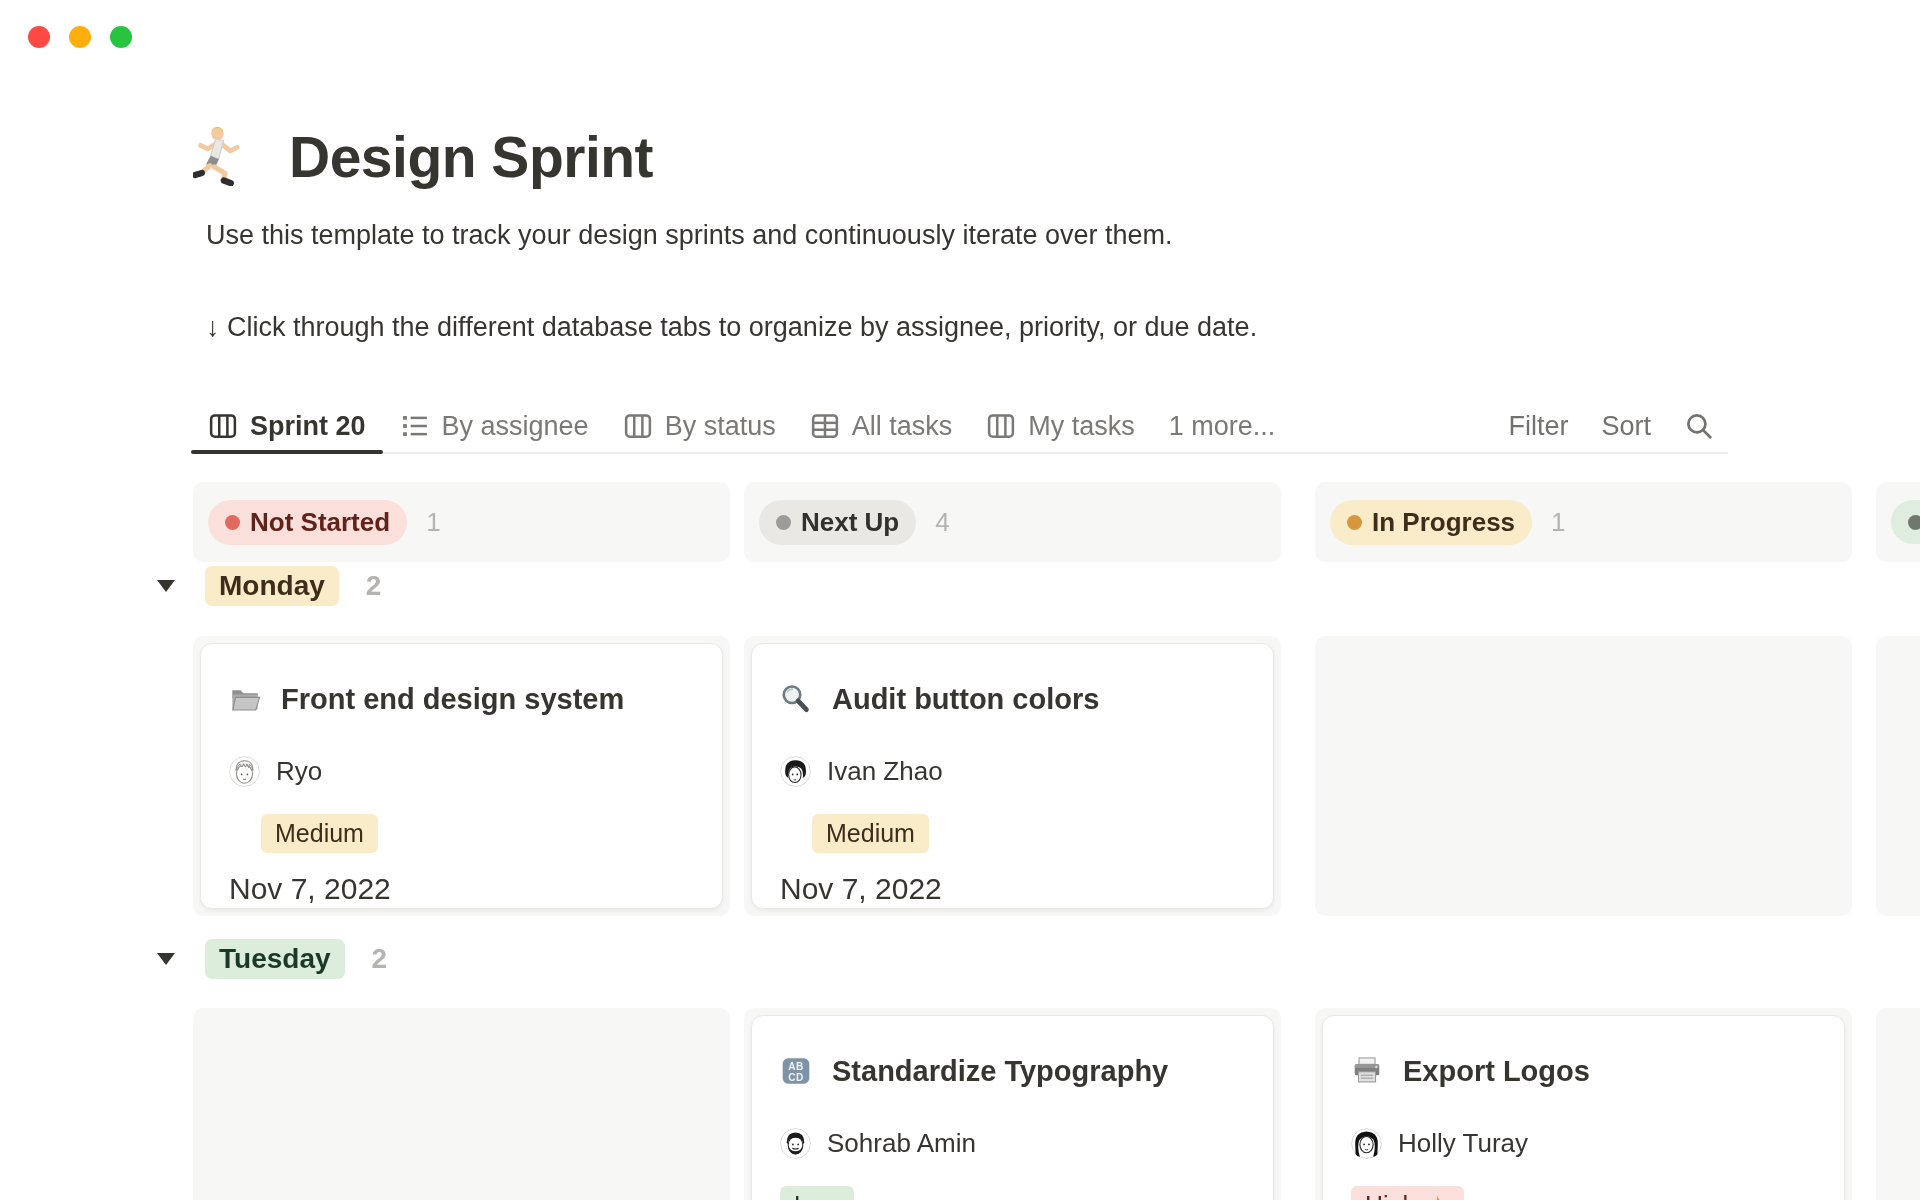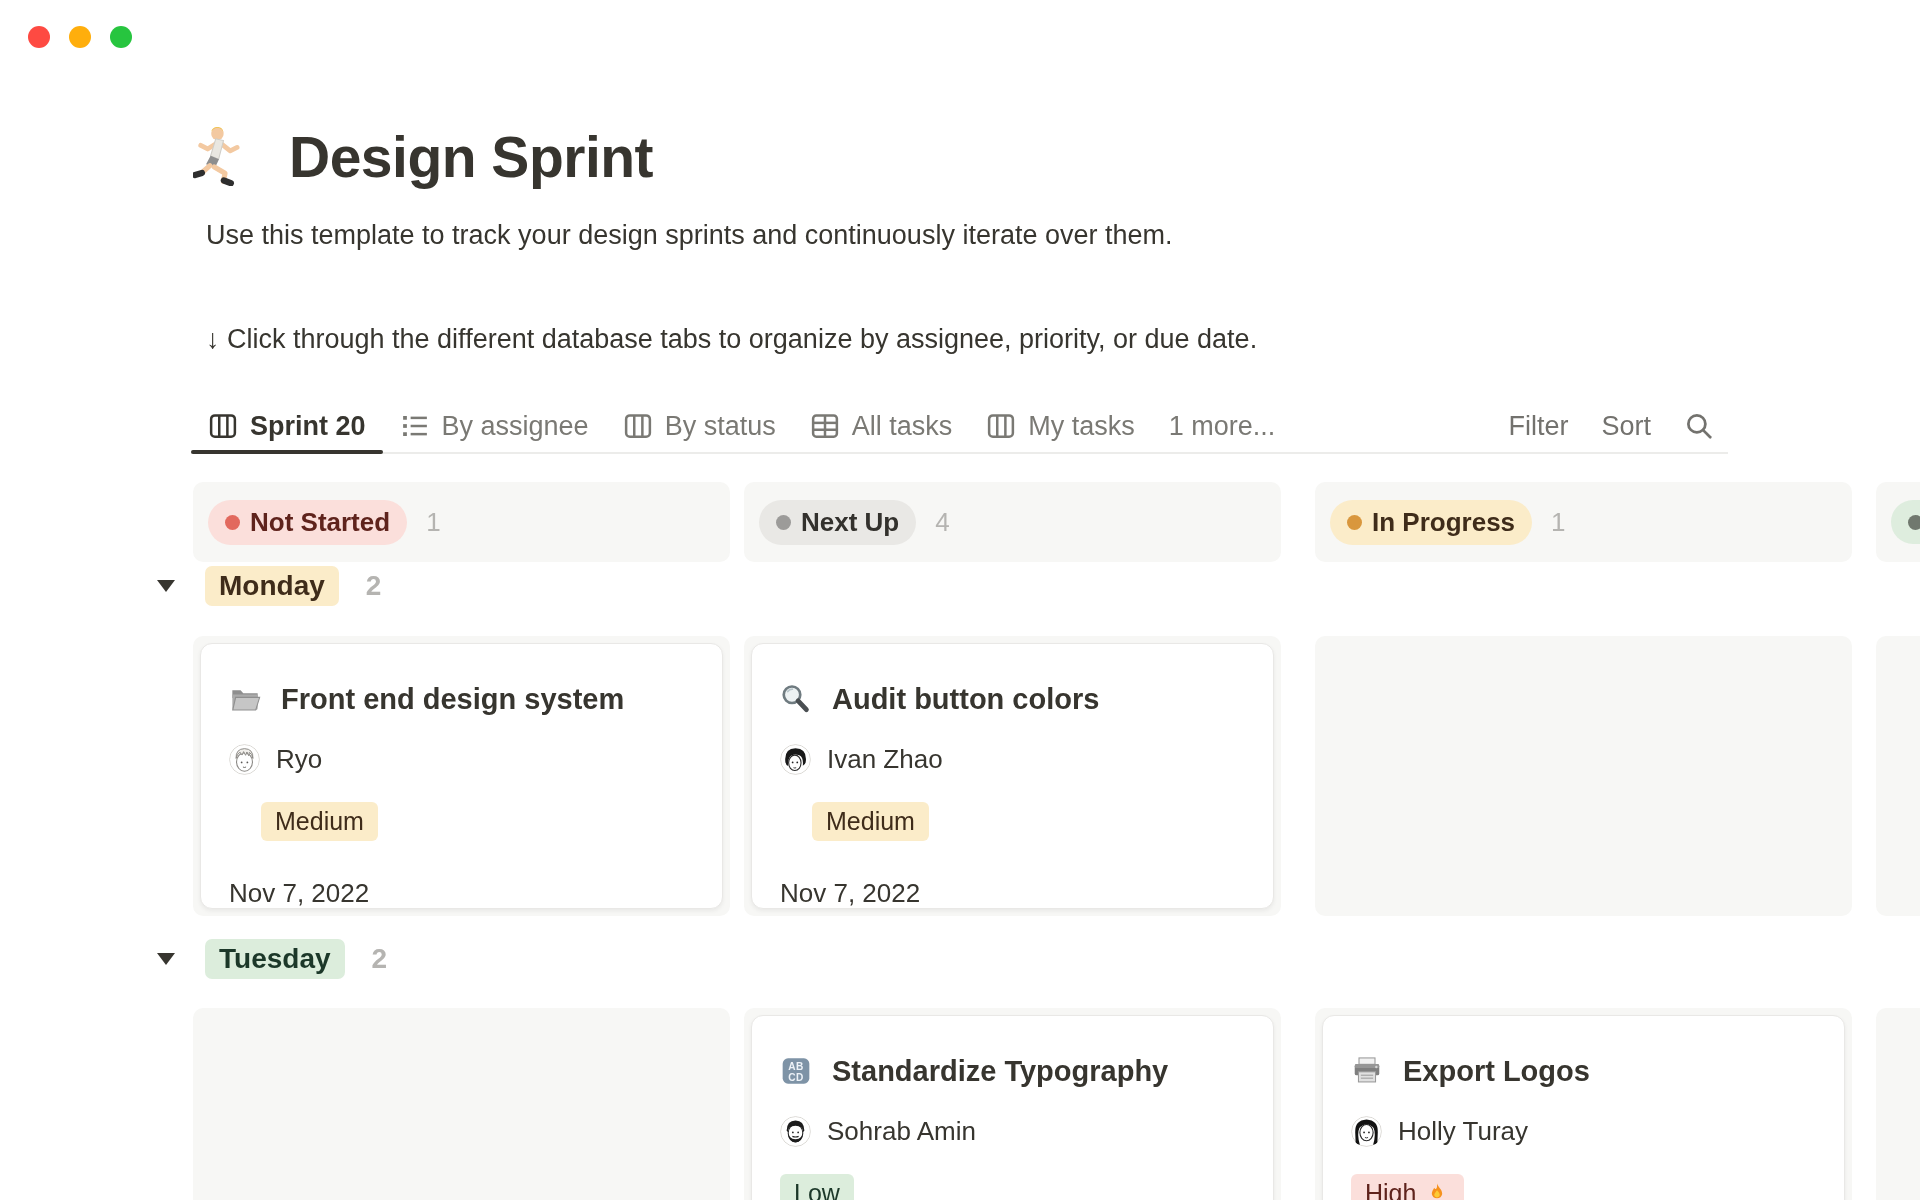--- a/index.html
+++ b/index.html
@@ -15,21 +15,21 @@
   .light { width:22px; height:22px; border-radius:50%; border:none; cursor:pointer; }
   .light.red    { background:#FE4A42; }
   .light.yellow { background:#FFAE0C; }
   .light.green  { background:#27C53F; }
 
   
   .title-row { position:absolute; left:193px; top:124px; display:flex; align-items:flex-start; gap:34px; }
   .title-row h1 { font-size:57px; font-weight:700; letter-spacing:-0.5px; color:#37352F; }
   .page-emoji svg { display:block; }
   .subtitle   { position:absolute; left:206px; top:220px; font-size:27px; }
-  .instruction{ position:absolute; left:206px; top:324px; font-size:27px; }
+  .instruction{ position:absolute; left:206px; top:312px; font-size:27px; }
 
   
   .tabbar {
     position:absolute; left:191px; top:400px; width:1537px; height:54px;
     display:flex; align-items:center; border-bottom:2px solid #ECECEA;
   }
   .tab {
     position:relative; display:flex; align-items:center; gap:12px;
     padding:0 17px; height:100%; font-size:27px; color:#7A7974; cursor:pointer; white-space:nowrap;
   }
@@ -81,33 +81,33 @@
   .lane-monday  { top:636px;  height:280px; }
   .lane-tuesday { top:1008px; height:300px; }
   .card {
     position:absolute; left:7px; top:7px; width:523px; height:266px;
     background:#fff; border:1px solid #E9E8E6; border-radius:12px;
     box-shadow:0 2px 4px rgba(15,15,15,.06);
     padding:36px 28px; cursor:pointer;
   }
   .card-title { display:flex; align-items:center; gap:20px; font-size:29px; font-weight:600; height:38px; white-space:nowrap; }
   .card-title svg { width:32px; height:32px; flex:none; }
-  .person { display:flex; align-items:center; gap:16px; margin-top:24px; height:34px; font-size:26px; }
+  .person { display:flex; align-items:center; gap:16px; margin-top:36px; height:34px; font-size:26px; }
   .avatar { width:31px; height:31px; flex:none; }
   .avatar svg { display:block; }
   .prio-row { margin-top:26px; height:40px; }
   .prio {
     display:inline-flex; align-items:center; gap:8px;
     border-radius:6px; padding:5px 14px; font-size:25px; font-weight:500;
   }
   .prio svg { width:26px; height:26px; }
   .prio-yellow { background:#FBECC9; color:#3F2C1A;margin-left:32px; }
   .prio-green  { background:#DCEDDC; color:#1C3829; }
   .prio-red    { background:#FBDFDB; color:#5F231C; }
-  .due { margin-top:36px; font-size:26px; }
+  .due { margin-top:18px; font-size:30px; }
 </style>
 </head>
 <body>
 
 <div class="page">
 
   <div class="lights">
     <button class="light red"></button>
     <button class="light yellow"></button>
     <button class="light green"></button>

